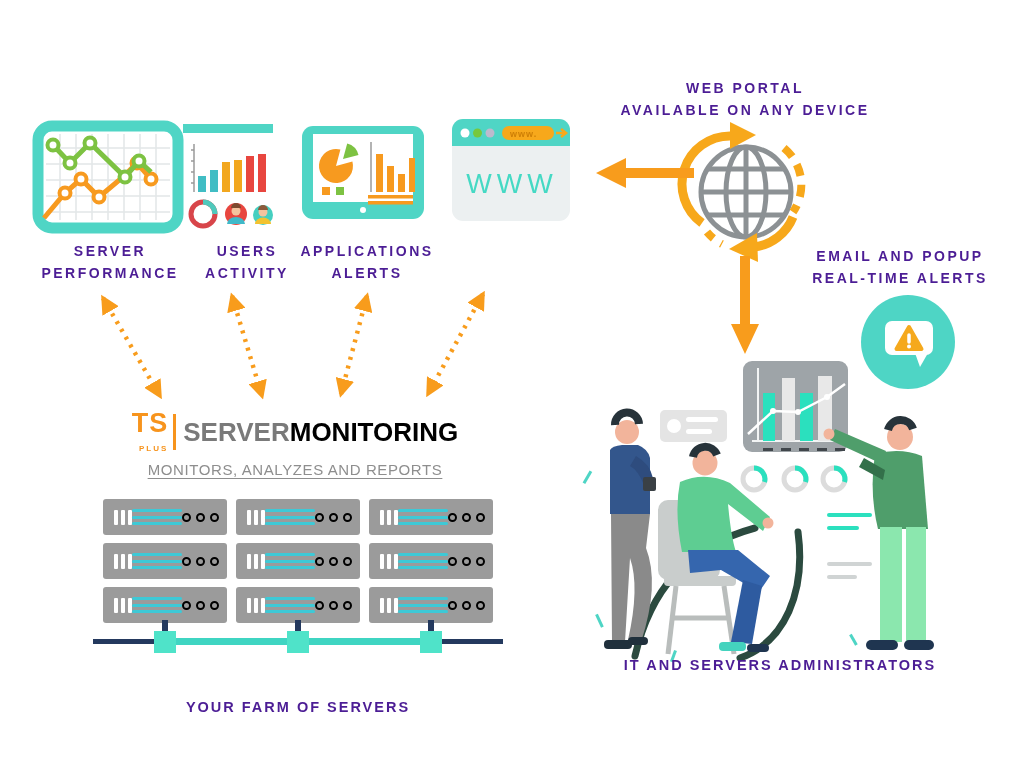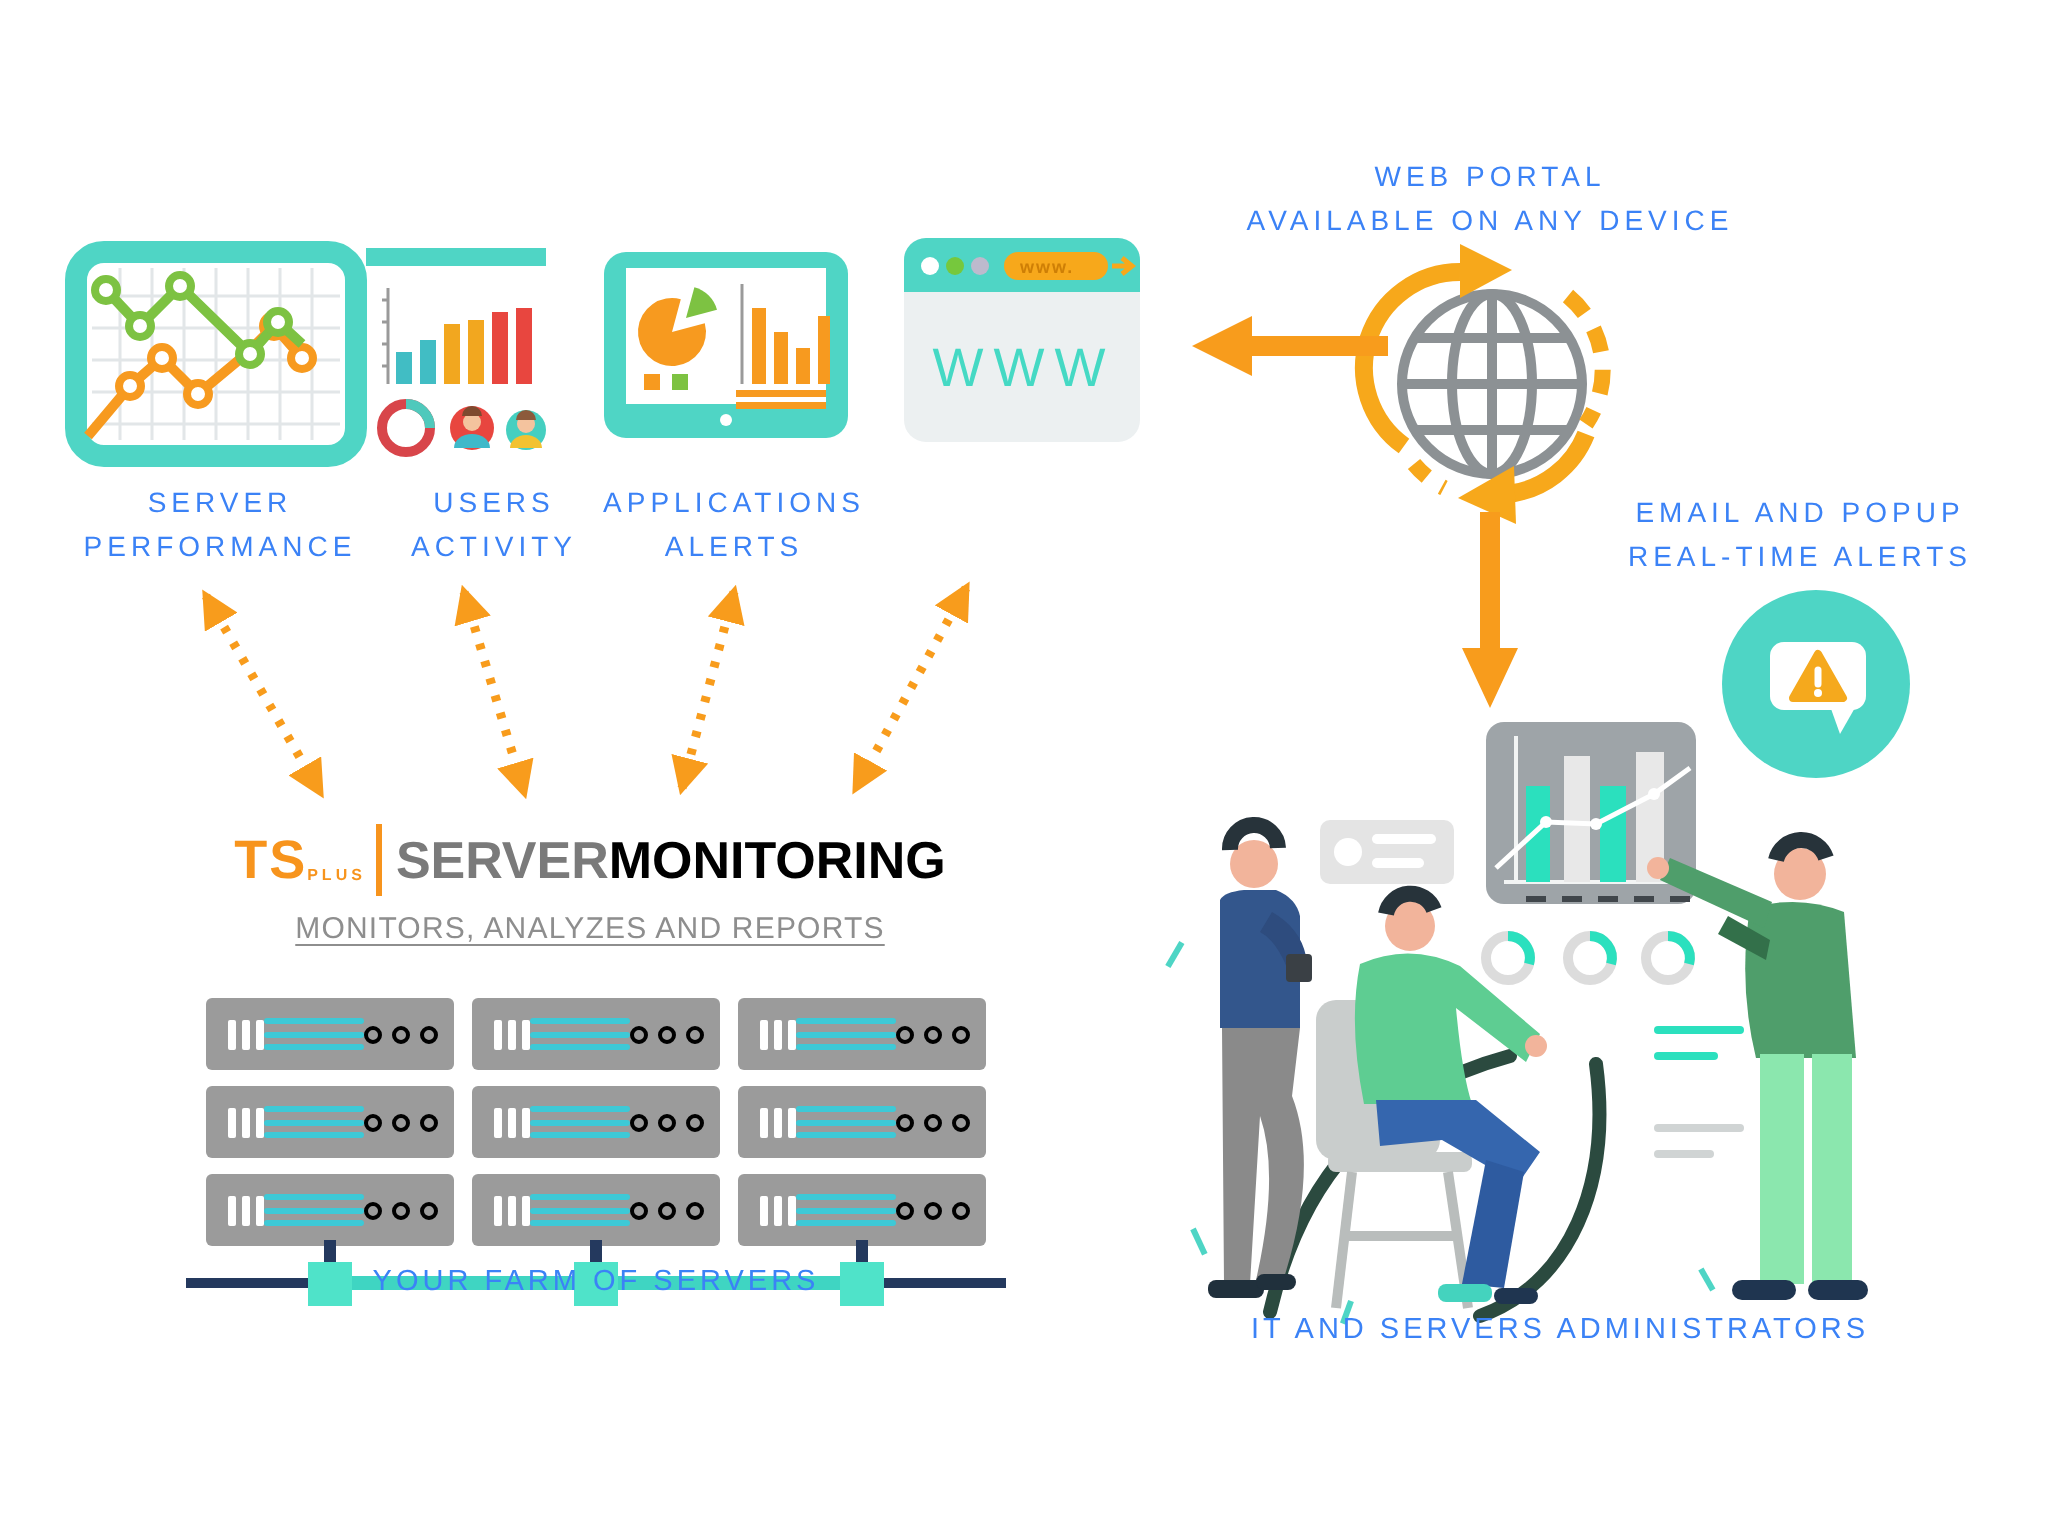--- a/index.html
+++ b/index.html
@@ -1,27 +1,27 @@
 <!DOCTYPE html>
 <html><head>
 <meta charset="utf-8">
 <style>
   html,body{margin:0;padding:0;background:#fff;}
   .canvas{position:relative;width:1024px;height:768px;background:#ffffff;overflow:hidden;
           font-family:"Liberation Sans",sans-serif;}
   .abs{position:absolute;}
-  .caption{position:absolute;font-weight:normal;color:#3b82f6;text-align:center;
+  .caption{position:absolute;font-weight:bold;color:#4c1d95;text-align:center;
            white-space:pre-line;letter-spacing:2.5px;font-size:14px;line-height:1.55;}
   .caption.small{font-size:14.5px;letter-spacing:2px;}
   svg text{font-family:"Liberation Sans",sans-serif;}
 
   
   .logo-block{position:absolute;left:115px;top:412px;width:360px;text-align:center;}
   .logo-row{display:flex;align-items:center;justify-content:center;}
-  .logo-ts{display:flex;flex-direction:row;align-items:flex-end;line-height:0.85;}
+  .logo-ts{display:flex;flex-direction:column;align-items:flex-end;line-height:0.85;}
   .logo-ts-main{font-size:27px;color:#F7941D;font-weight:bold;letter-spacing:1px;}
   .logo-plus{font-size:8px;color:#F7941D;font-weight:bold;letter-spacing:2px;margin-top:11px;}
   .logo-bar{width:3px;height:36px;background:#F7941D;margin:0 7px 0 5px;}
   .logo-server{font-size:26px;font-weight:bold;color:#7A7A7A;}
   .logo-mon{font-size:26px;font-weight:bold;color:#000000;}
   .logo-tagline{margin-top:8px;font-size:15px;font-weight:normal;color:#8E8E8E;
                 letter-spacing:0.6px;text-decoration:underline;text-underline-offset:3px;}
 
   
   .farm{position:absolute;left:103px;top:499px;display:grid;
@@ -373,21 +373,21 @@
 
   <div class="net-stub" style="left:162px;top:620px"></div>
   <div class="net-stub" style="left:295px;top:620px"></div>
   <div class="net-stub" style="left:428px;top:620px"></div>
   <div class="net-line-navy"></div>
   <div class="net-line-teal"></div>
   <div class="net-node" style="left:154px"></div>
   <div class="net-node" style="left:287px"></div>
   <div class="net-node" style="left:420px"></div>
 
-  <div class="caption small" style="left:98px;top:630px;width:400px">YOUR FARM OF SERVERS</div>
+  <div class="caption small" style="left:98px;top:696px;width:400px">YOUR FARM OF SERVERS</div>
 
   <svg class="abs" style="left:580px;top:352px" width="440" height="312" viewBox="0 0 440 312">
 
     <g fill="none" stroke="#2B4A3F" stroke-width="7" stroke-linecap="round">
       <path d="M55,304 C70,240 105,195 175,176"></path>
       <path d="M160,306 C205,290 226,240 218,180"></path>
     </g>
 
     <g fill="#4ED5C5">
       <rect x="6" y="118" width="3" height="14" transform="rotate(30 7 125)"></rect>

